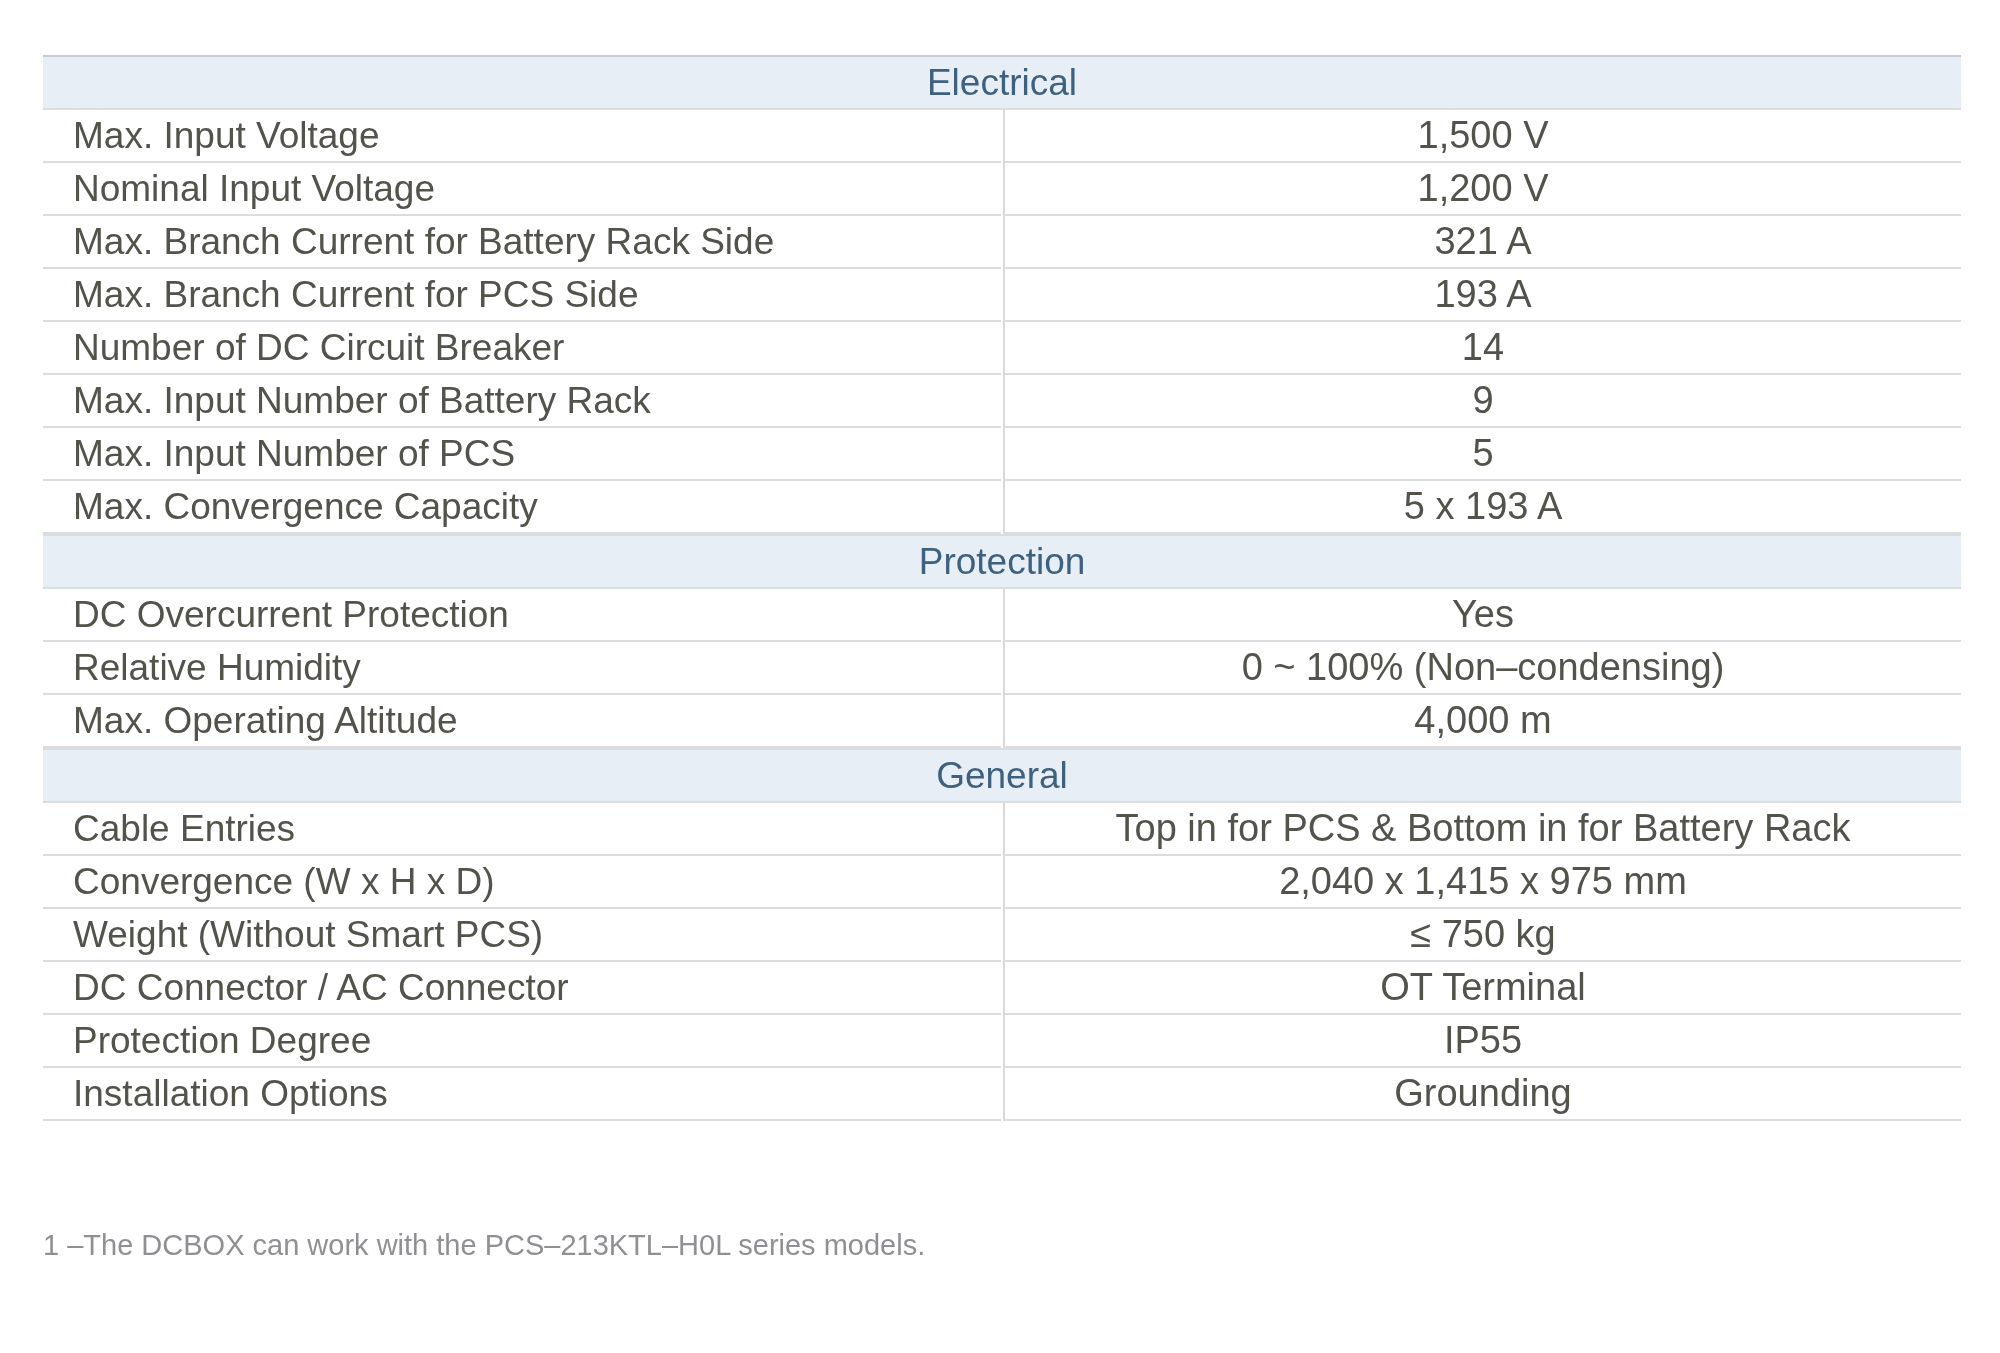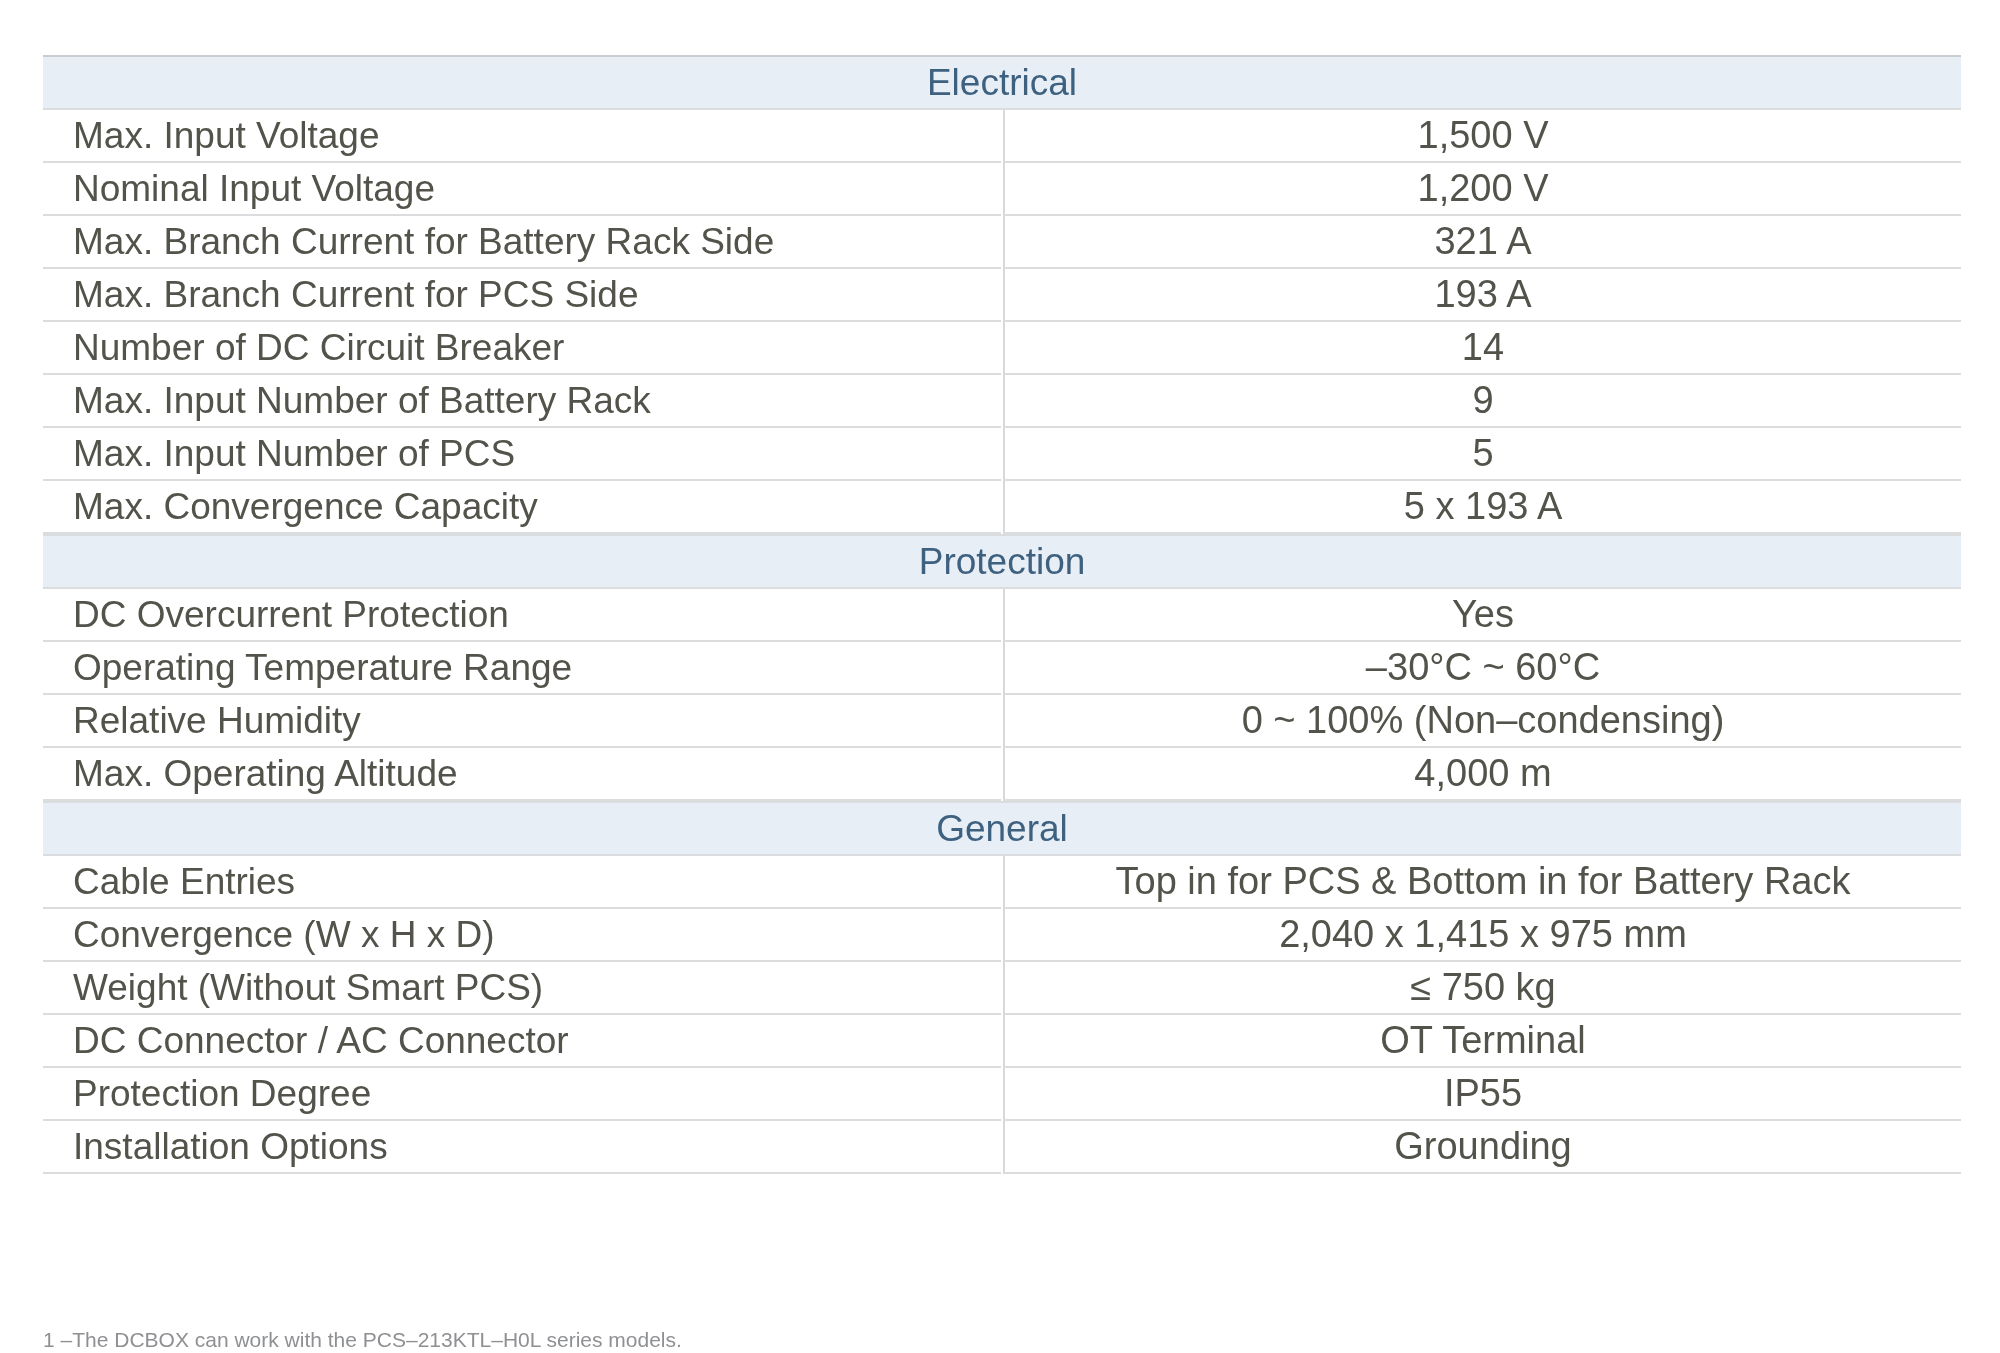--- a/index.html
+++ b/index.html
@@ -57,22 +57,22 @@
     vertical-align: middle;
     border-bottom: 2px solid var(--row-line, #dbdcde);
     border-left: 2px solid var(--divider-line, #d8d9db);
     white-space: nowrap;
     overflow: hidden;
     margin-top: 22px;
   }
   .footnote {
     position: absolute;
     left: 43px;
-    top: 1328px;
-    font-size: 21px;
+    top: 1229px;
+    font-size: 29px;
     color: var(--footnote-text, #8f9093);
   }
 </style>
 </head>
 <body>
 
 <table class="spec-table">
   <tbody>
       <tr class="section-row">
         <td colspan="2" class="section-cell">Electrical</td>
@@ -110,24 +110,20 @@
         <td class="value-cell">5 x 193 A</td>
       </tr>
       <tr class="section-row">
         <td colspan="2" class="section-cell">Protection</td>
       </tr>
       <tr class="spec-row">
         <td class="label-cell">DC Overcurrent Protection</td>
         <td class="value-cell">Yes</td>
       </tr>
       <tr class="spec-row">
-        <td class="label-cell">Operating Temperature Range</td>
-        <td class="value-cell">–30°C ~ 60°C</td>
-      </tr>
-      <tr class="spec-row">
         <td class="label-cell">Relative Humidity</td>
         <td class="value-cell">0 ~ 100% (Non–condensing)</td>
       </tr>
       <tr class="spec-row">
         <td class="label-cell">Max. Operating Altitude</td>
         <td class="value-cell">4,000 m</td>
       </tr>
       <tr class="section-row">
         <td colspan="2" class="section-cell">General</td>
       </tr>

